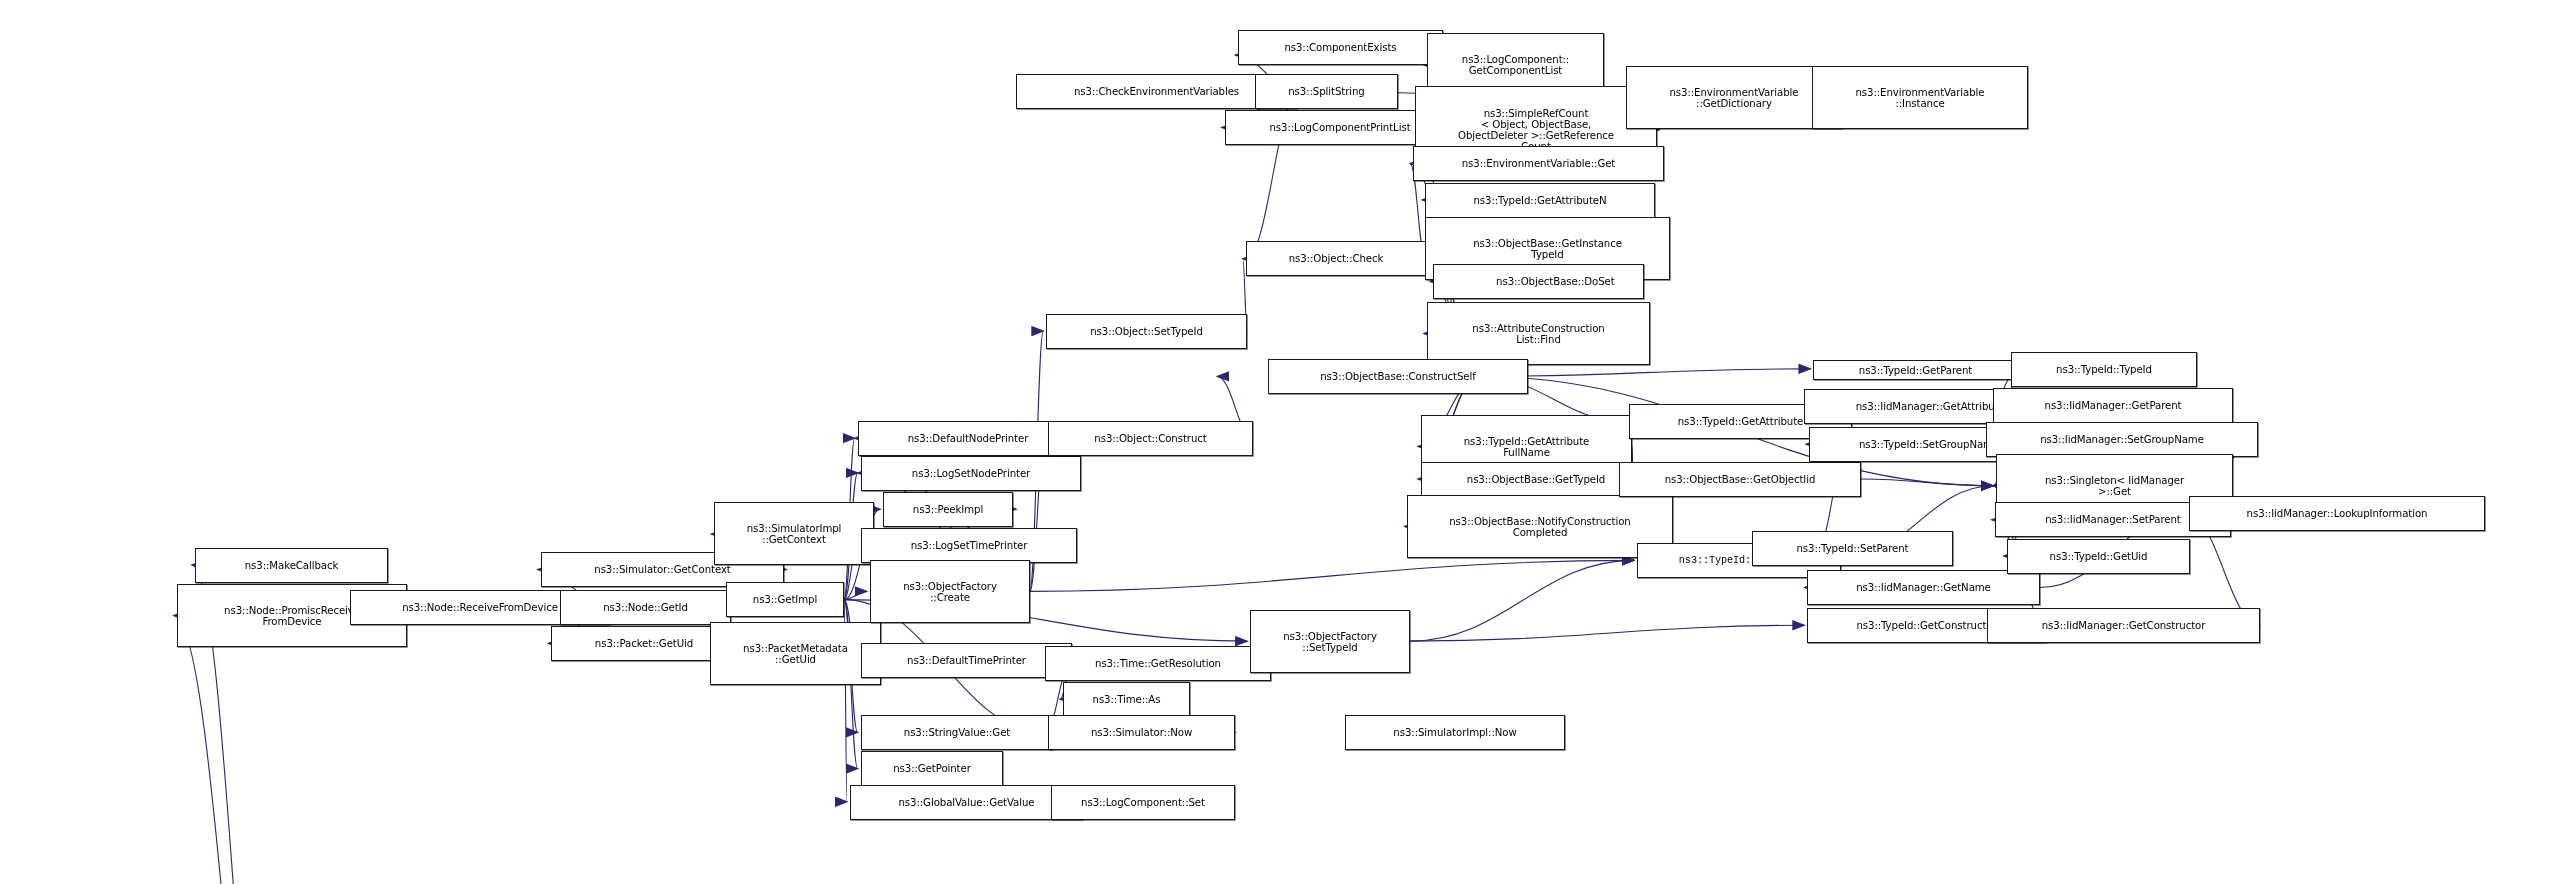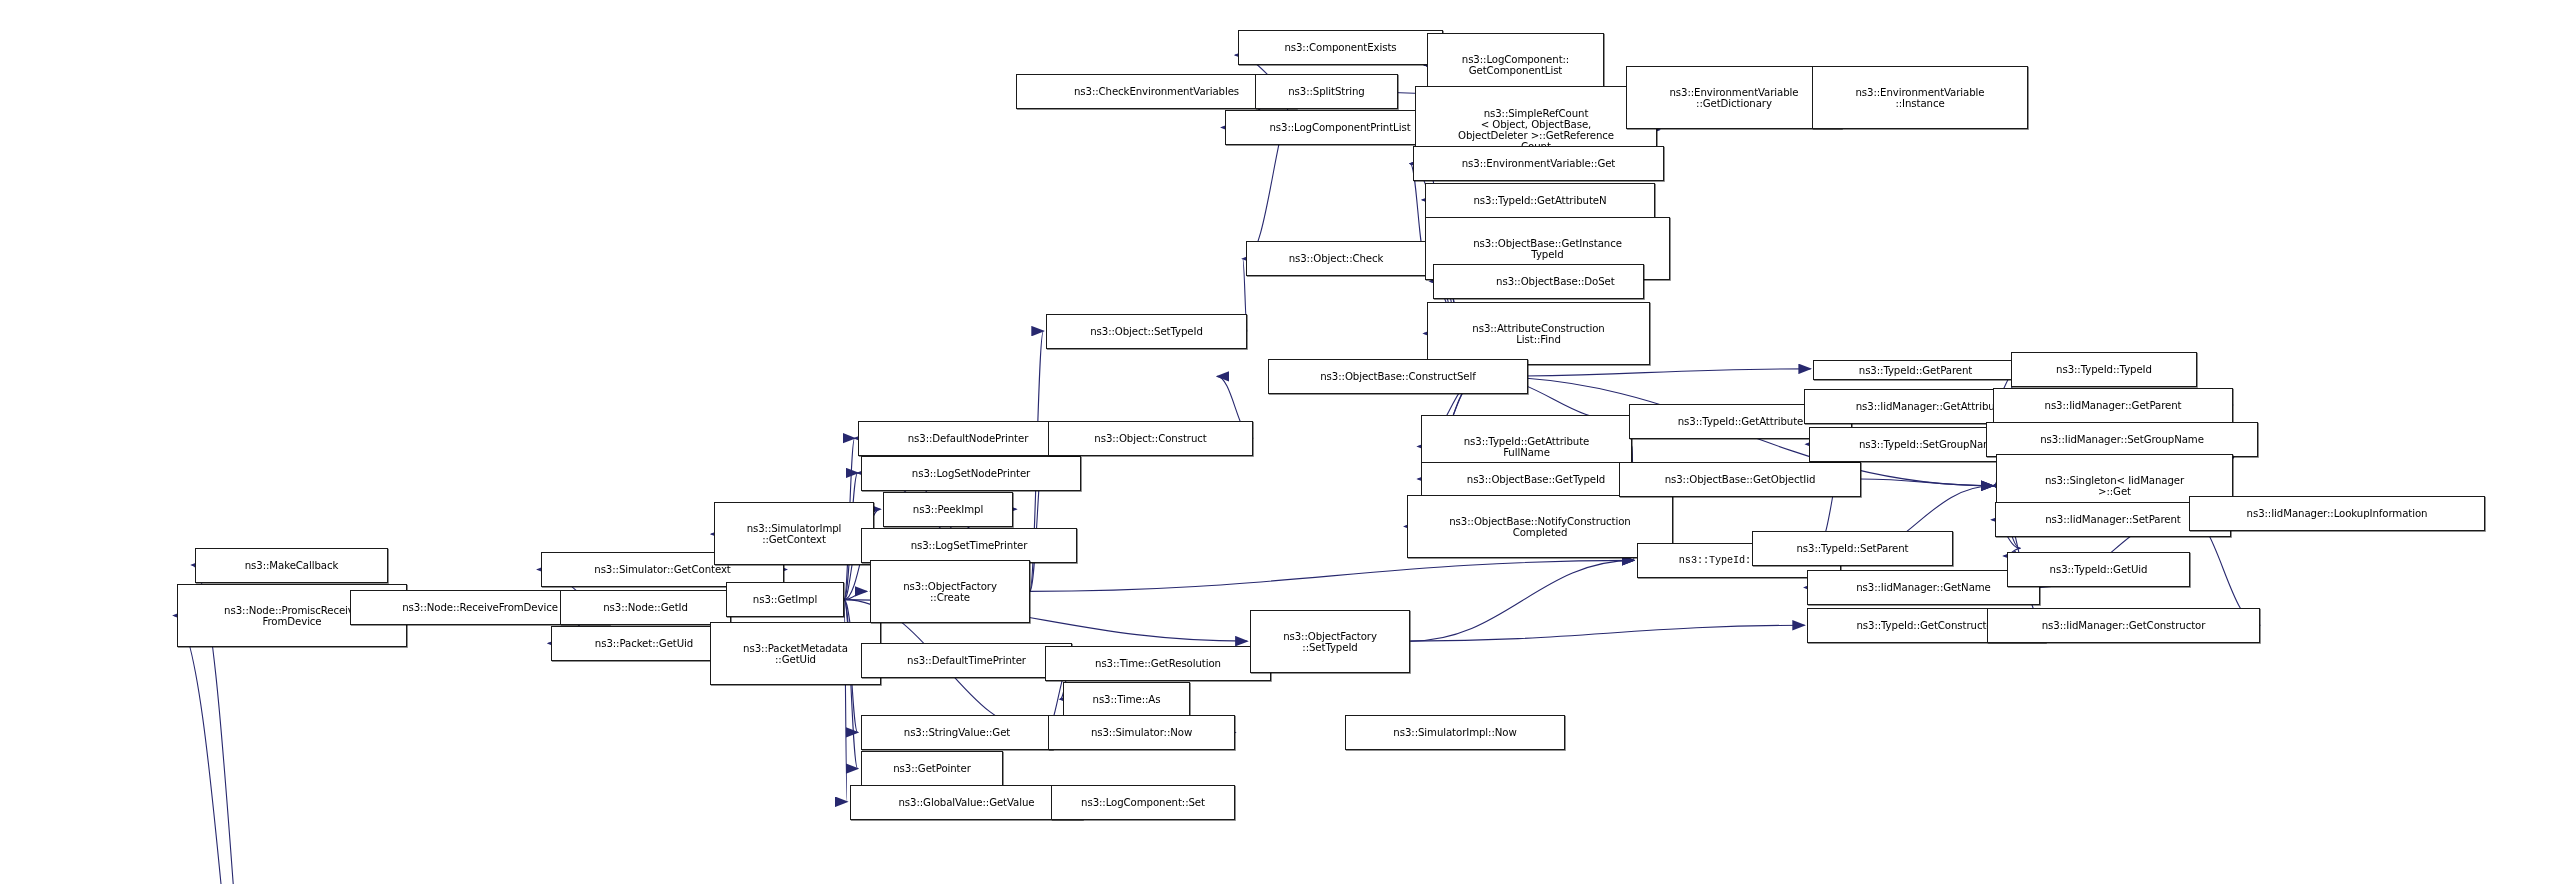--- a/index.html
+++ b/index.html
@@ -195,17 +195,17 @@
     <div class="node" style="left: 1809px; top: 427px; width: 240px; height: 35px;">ns3::TypeId::SetGroupName</div>
     <div class="node" style="left: 1752px; top: 531px; width: 201px; height: 35px;">ns3::TypeId::SetParent</div>
     <div class="node" style="left: 1807px; top: 570px; width: 233px; height: 35px;">ns3::IidManager::GetName</div>
     <div class="node" style="left: 1807px; top: 608px; width: 239px; height: 35px;">ns3::TypeId::GetConstructor</div>
     <div class="node" style="left: 2011px; top: 352px; width: 186px; height: 35px;">ns3::TypeId::TypeId</div>
     <div class="node" style="left: 1993px; top: 388px; width: 240px; height: 35px;">ns3::IidManager::GetParent</div>
     <div class="node" style="left: 1986px; top: 422px; width: 272px; height: 35px;">ns3::IidManager::SetGroupName</div>
     <div class="node" style="left: 1996px; top: 454px; width: 237px; height: 63px;">ns3::Singleton&lt; IidManager
 &gt;::Get</div>
     <div class="node" style="left: 1995px; top: 502px; width: 236px; height: 35px;">ns3::IidManager::SetParent</div>
-    <div class="node" style="left: 2007px; top: 552px; width: 183px; height: 35px;">ns3::TypeId::GetUid</div>
+    <div class="node" style="left: 2007px; top: 539px; width: 183px; height: 35px;">ns3::TypeId::GetUid</div>
     <div class="node" style="left: 1987px; top: 608px; width: 273px; height: 35px;">ns3::IidManager::GetConstructor</div>
     <div class="node" style="left: 2189px; top: 496px; width: 296px; height: 35px;">ns3::IidManager::LookupInformation</div>
   </div>
 
 
 </body></html>

